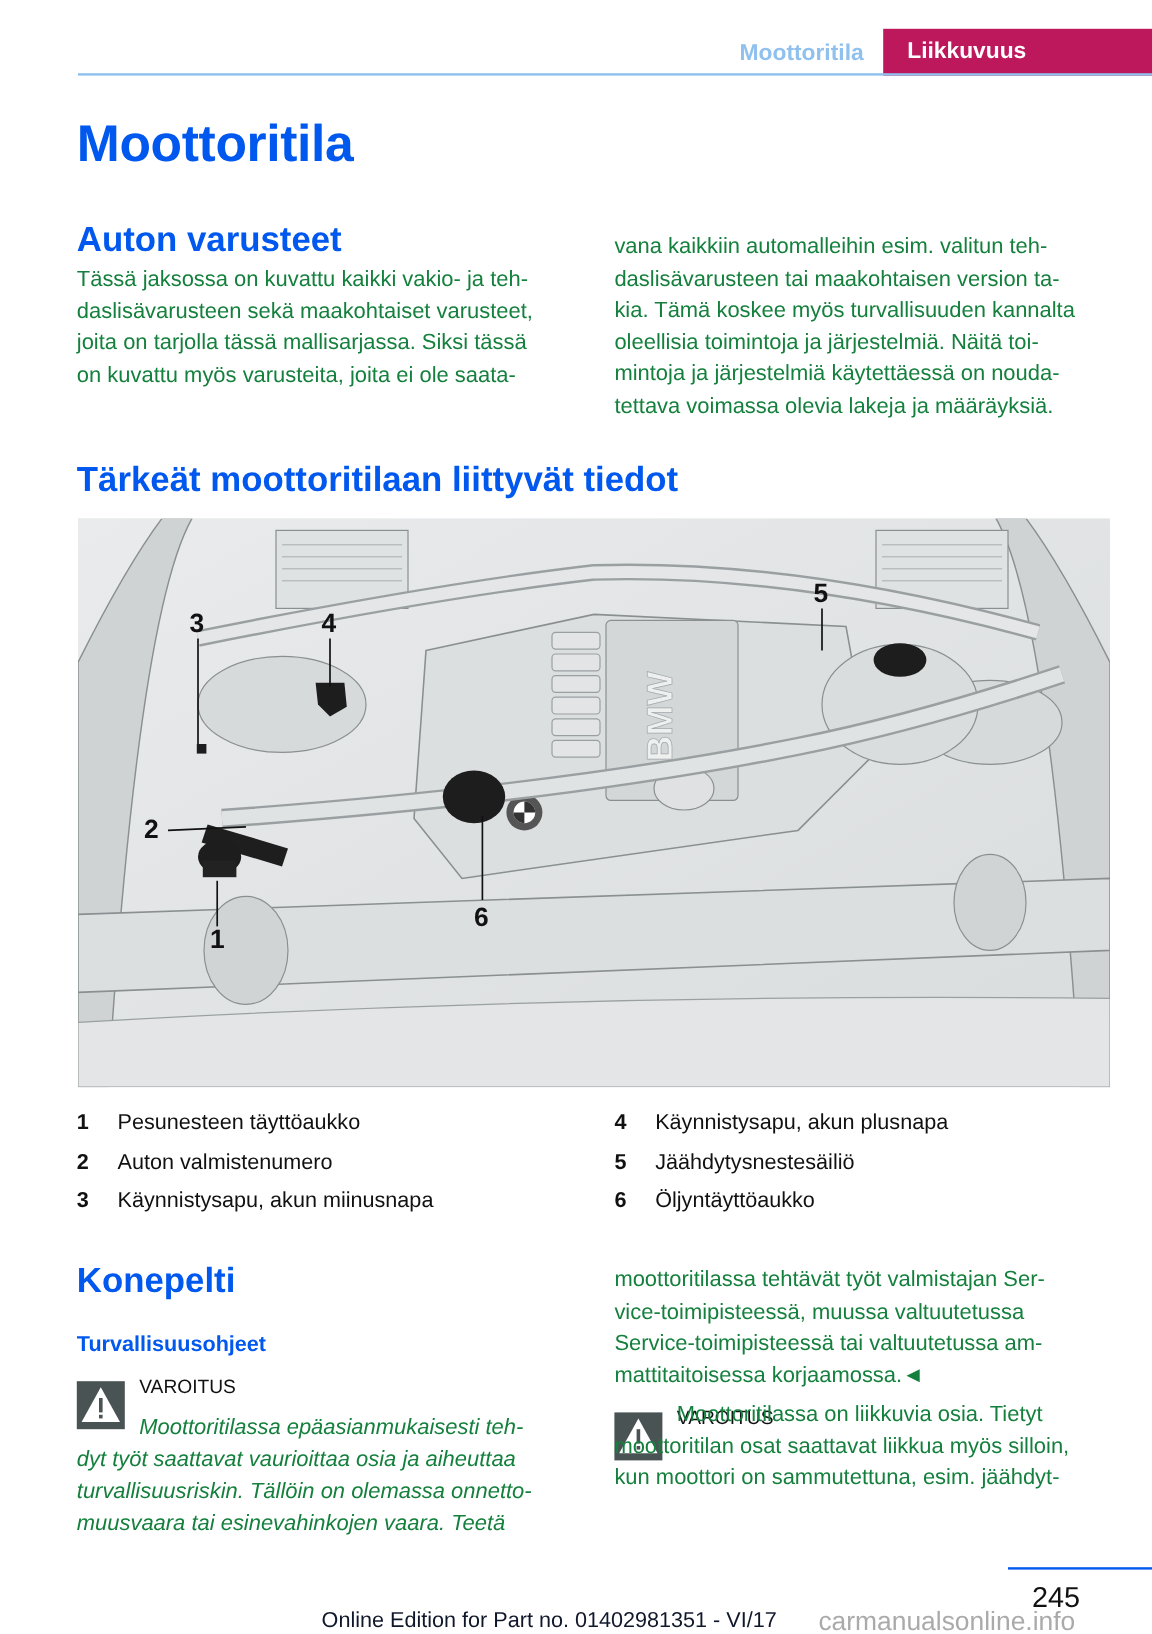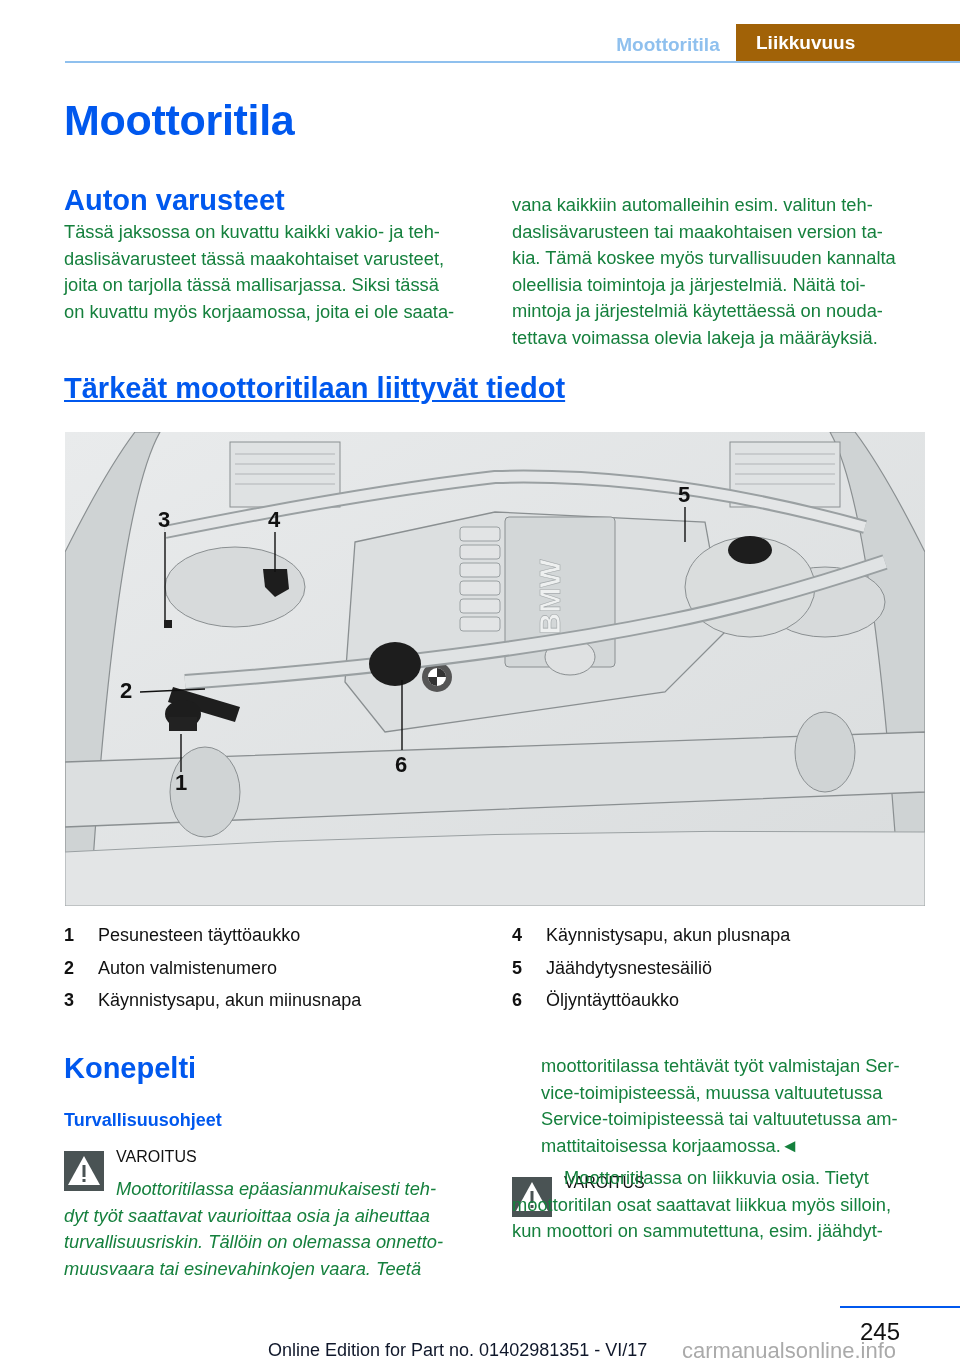--- a/index.html
+++ b/index.html
@@ -3,21 +3,21 @@
 <meta charset="utf-8">
 <style>
   * { box-sizing: border-box; margin: 0; padding: 0; }
   html, body { width: 960px; height: 1362px; background: #ffffff; overflow: hidden; }
   body { position: relative; font-family: "Liberation Sans", "DejaVu Sans", sans-serif; color: #111; }
 
   
   .hdr-rule { position: absolute; left: 65px; top: 61px; width: 895px; height: 2px; background: #8fc0ee; }
   .hdr-tab-inactive { position: absolute; left: 600px; top: 28px; height: 33px; width: 136px; color: #8fc0ee;
     font-weight: bold; font-size: 19px; line-height: 33px; text-align: center; }
-  .hdr-tab-active { position: absolute; left: 736px; top: 24px; height: 39px; width: 224px; background: #a16207; color: #fff;
+  .hdr-tab-active { position: absolute; left: 736px; top: 24px; height: 39px; width: 224px; background: #be185d; color: #fff;
     font-weight: bold; font-size: 19px; line-height: 38px; padding-left: 20px; }
 
   .h1 { position: absolute; left: 64px; top: 96px; font-size: 43px; font-weight: bold; color: #0058ee; letter-spacing: -0.3px; }
   .h2 { position: absolute; left: 64px; font-size: 29px; font-weight: bold; color: #0058ee; text-align: center; }
   .h3 { position: absolute; left: 64px; font-size: 18px; font-weight: bold; color: #0058ee; }
   .para { position: absolute; font-size: 18.3px; line-height: 26.5px; color: #15803d; }
 
   
   .engine { position: absolute; left: 65px; top: 432px; width: 860px; height: 474px; background: #e7e9ea; overflow: hidden; }
   .engine svg { width: 100%; height: 100%; display: block; }
@@ -42,34 +42,34 @@
 
 <div class="hdr-tab-inactive">Moottoritila</div>
 <div class="hdr-tab-active">Liikkuvuus</div>
 <div class="hdr-rule"></div>
 
 <div class="h1">Moottoritila</div>
 
 <div class="h2" style="top:184px;">Auton varusteet</div>
 <div class="para" style="left:64px; top:219px; width:420px;">
   <div>Tässä jaksossa on kuvattu kaikki vakio- ja teh-</div>
-  <div>daslisävarusteet tässä maakohtaiset varusteet,</div>
+  <div>daslisävarusteen sekä maakohtaiset varusteet,</div>
   <div>joita on tarjolla tässä mallisarjassa. Siksi tässä</div>
-  <div>on kuvattu myös korjaamossa, joita ei ole saata-</div>
+  <div>on kuvattu myös varusteita, joita ei ole saata-</div>
 </div>
 <div class="para" style="left:512px; top:192px; width:420px;">
   <div>vana kaikkiin automalleihin esim. valitun teh-</div>
   <div>daslisävarusteen tai maakohtaisen version ta-</div>
   <div>kia. Tämä koskee myös turvallisuuden kannalta</div>
   <div>oleellisia toimintoja ja järjestelmiä. Näitä toi-</div>
   <div>mintoja ja järjestelmiä käytettäessä on nouda-</div>
   <div>tettava voimassa olevia lakeja ja määräyksiä.</div>
 </div>
 
-<div class="h2" style="top:372px;text-decoration:underline;">Tärkeät moottoritilaan liittyvät tiedot</div>
+<div class="h2" style="top:384px;">Tärkeät moottoritilaan liittyvät tiedot</div>
 
 <div class="engine">
   <svg viewBox="0 0 860 474" xmlns="http://www.w3.org/2000/svg">
     <defs>
       <linearGradient id="bg" x1="0" y1="0" x2="1" y2="1">
         <stop offset="0" stop-color="#e9ebec"></stop>
         <stop offset="1" stop-color="#d9dcdd"></stop>
       </linearGradient>
     </defs>
     <rect width="860" height="474" fill="url(#bg)"></rect>
@@ -194,21 +194,21 @@
     <rect x="18.5" y="28" width="3" height="3" fill="#4a5354"></rect>
   </svg>
 </div>
 <div class="warn-title" style="left:116px; top:1148px;">VAROITUS</div>
 <div class="para" style="left:64px; top:1176px; width:420px;font-style:italic;">
   <div style="padding-left:52px;">Moottoritilassa epäasianmukaisesti teh-</div>
   <div>dyt työt saattavat vaurioittaa osia ja aiheuttaa</div>
   <div>turvallisuusriskin. Tällöin on olemassa onnetto-</div>
   <div>muusvaara tai esinevahinkojen vaara. Teetä</div>
 </div>
-<div class="para" style="left:512px; top:1053px; width:420px;margin-left:29px;">
+<div class="para" style="left:512px; top:1053px; width:420px;">
   <div>moottoritilassa tehtävät työt valmistajan Ser-</div>
   <div>vice-toimipisteessä, muussa valtuutetussa</div>
   <div>Service-toimipisteessä tai valtuutetussa am-</div>
   <div>mattitaitoisessa korjaamossa.◄</div>
 </div>
 
 <div class="warn-icon" style="left:512px; top:1177px;">
   <svg viewBox="0 0 40 40" width="40" height="40">
     <path d="M20 5 L36 34 L4 34 Z" fill="#fff"></path>
     <rect x="18.5" y="14" width="3" height="12" fill="#4a5354"></rect>

